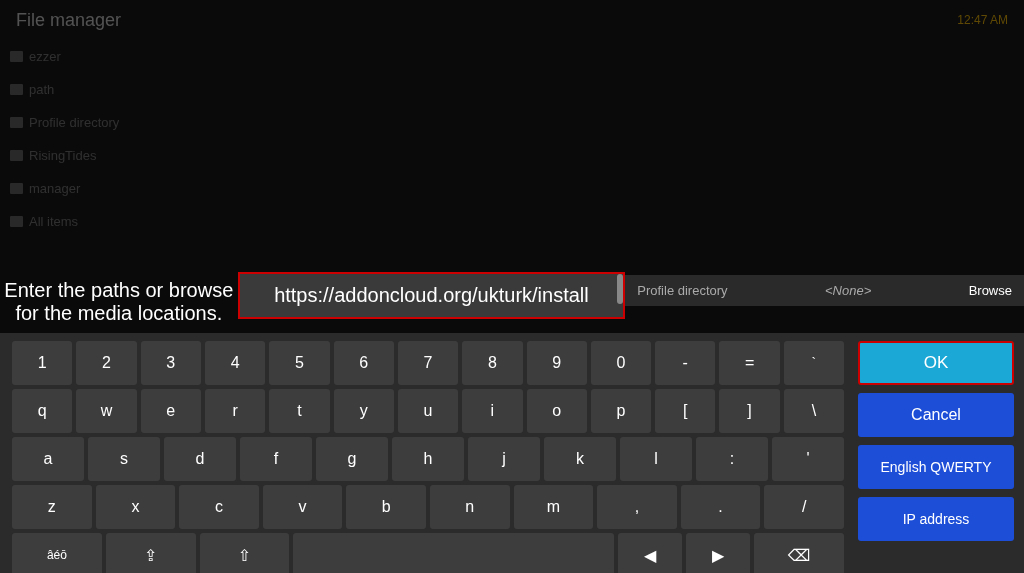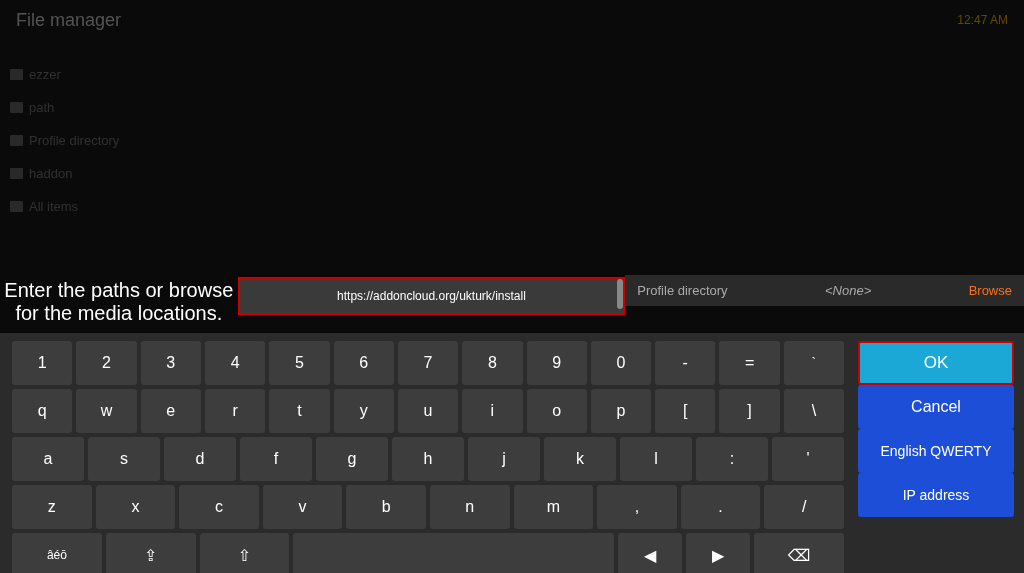--- a/index.html
+++ b/index.html
@@ -64,21 +64,21 @@
       margin-top: 18px;
       width: 720px;
       position: relative;
     }
 
     .url-input-field {
       width: 100%;
       background: #3a3a3a;
       border: 2px solid #cc0000;
       color: #ffffff;
-      font-size: 12px;
+      font-size: 20px;
       padding: 10px 16px;
       outline: none;
       text-align: center;
     }
 
     
     .profile-row {
       margin-top: 8px;
       width: 720px;
       display: flex;
@@ -93,21 +93,21 @@
       font-size: 13px;
     }
 
     .profile-value {
       color: #aaa;
       font-size: 13px;
       font-style: italic;
     }
 
     .browse-btn {
-      color: #f97316;
+      color: #ffffff;
       font-size: 13px;
       background: none;
       border: none;
       cursor: pointer;
     }
 
     
     .keyboard-area {
       position: absolute;
       bottom: 0;
@@ -161,21 +161,21 @@
 
     .key-symbol {
       font-size: 14px;
     }
 
     
     .keyboard-actions {
       width: 172px;
       display: flex;
       flex-direction: column;
-      gap: 0;
+      gap: 8px;
       padding: 8px 10px 8px 6px;
       justify-content: flex-start;
       align-items: center;
     }
 
     .action-btn {
       height: 44px;
       width: 100%;
       background: #1d4ed8;
       border: none;
@@ -195,21 +195,21 @@
       font-size: 17px;
     }
 
     .action-btn.keyboard-layout-btn {
       font-size: 14px;
     }
 
     
     .bg-items {
       position: absolute;
-      top: 58px;
+      top: 40px;
       left: 0;
       width: 130px;
     }
 
     .bg-item {
       display: flex;
       align-items: center;
       gap: 6px;
       padding: 9px 10px;
       color: #777;
@@ -252,21 +252,25 @@
     <div class="bg-item">
       <div class="folder-sq"></div>
       <span>path</span>
     </div>
     <div class="bg-item">
       <div class="folder-sq"></div>
       <span>Profile directory</span>
     </div>
     <div class="bg-item">
       <div class="folder-sq"></div>
-      <span>haddon</span>
+      <span>RisingTides</span>
+    </div>
+    <div class="bg-item">
+      <div class="folder-sq"></div>
+      <span>manager</span>
     </div>
     <div class="bg-item">
       <div class="folder-sq"></div>
       <span>All items</span>
     </div>
   </div>
 </div>
 
 <div class="dialog-overlay">
   <p class="dialog-prompt">Enter the paths or browse for the media locations.</p>

